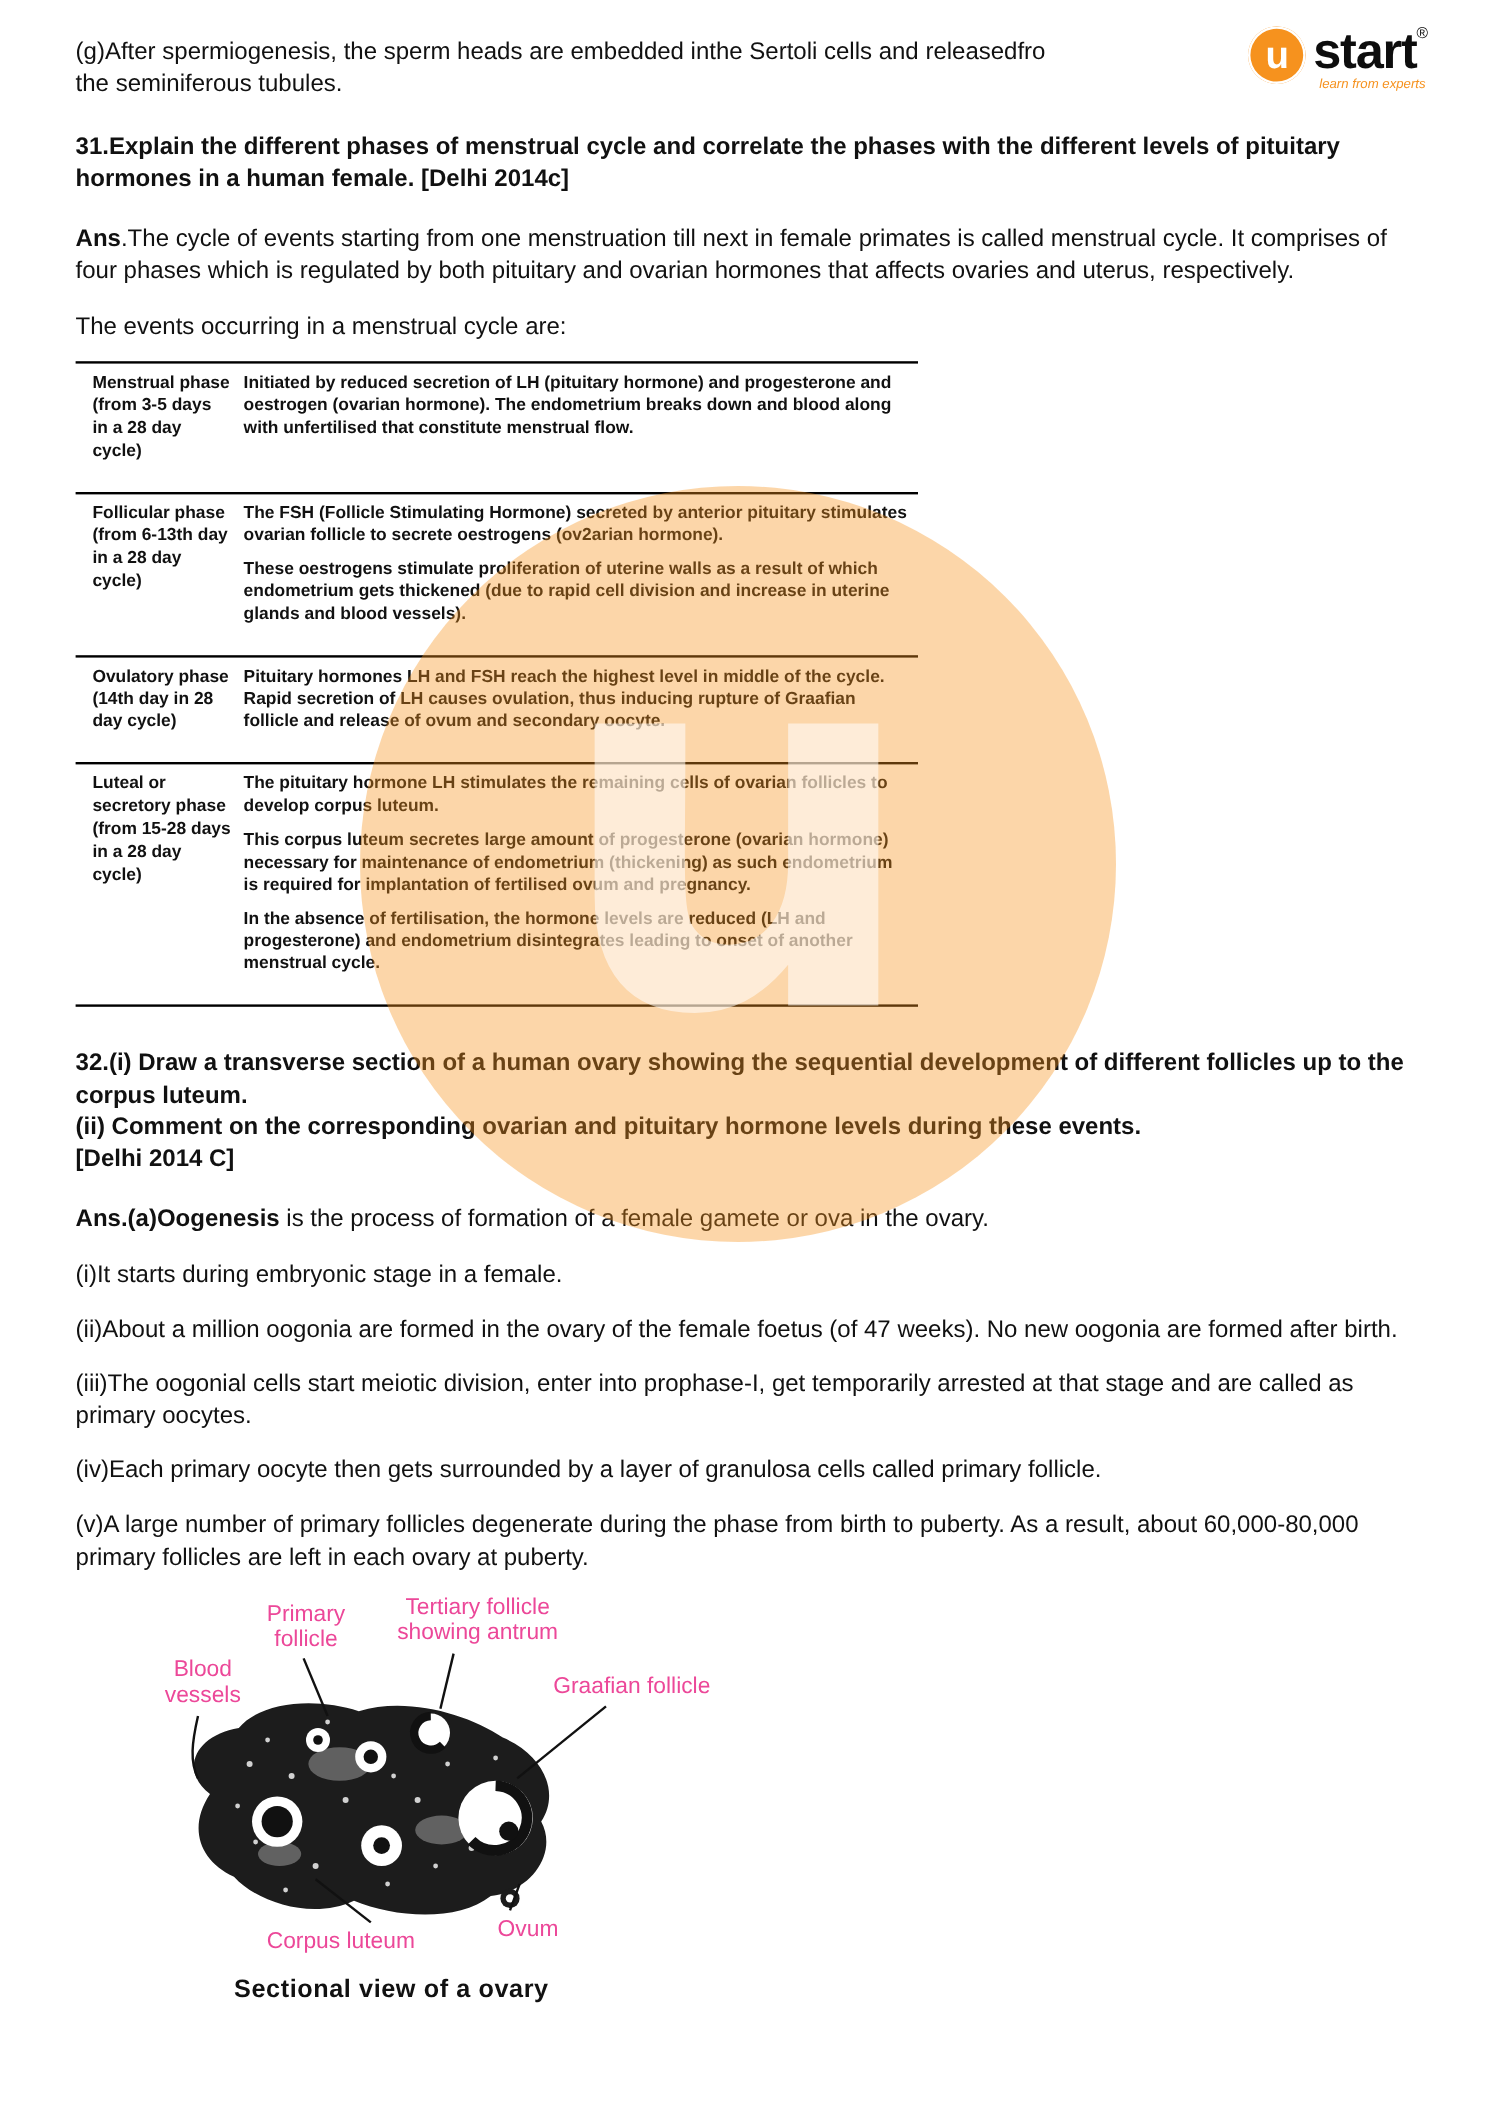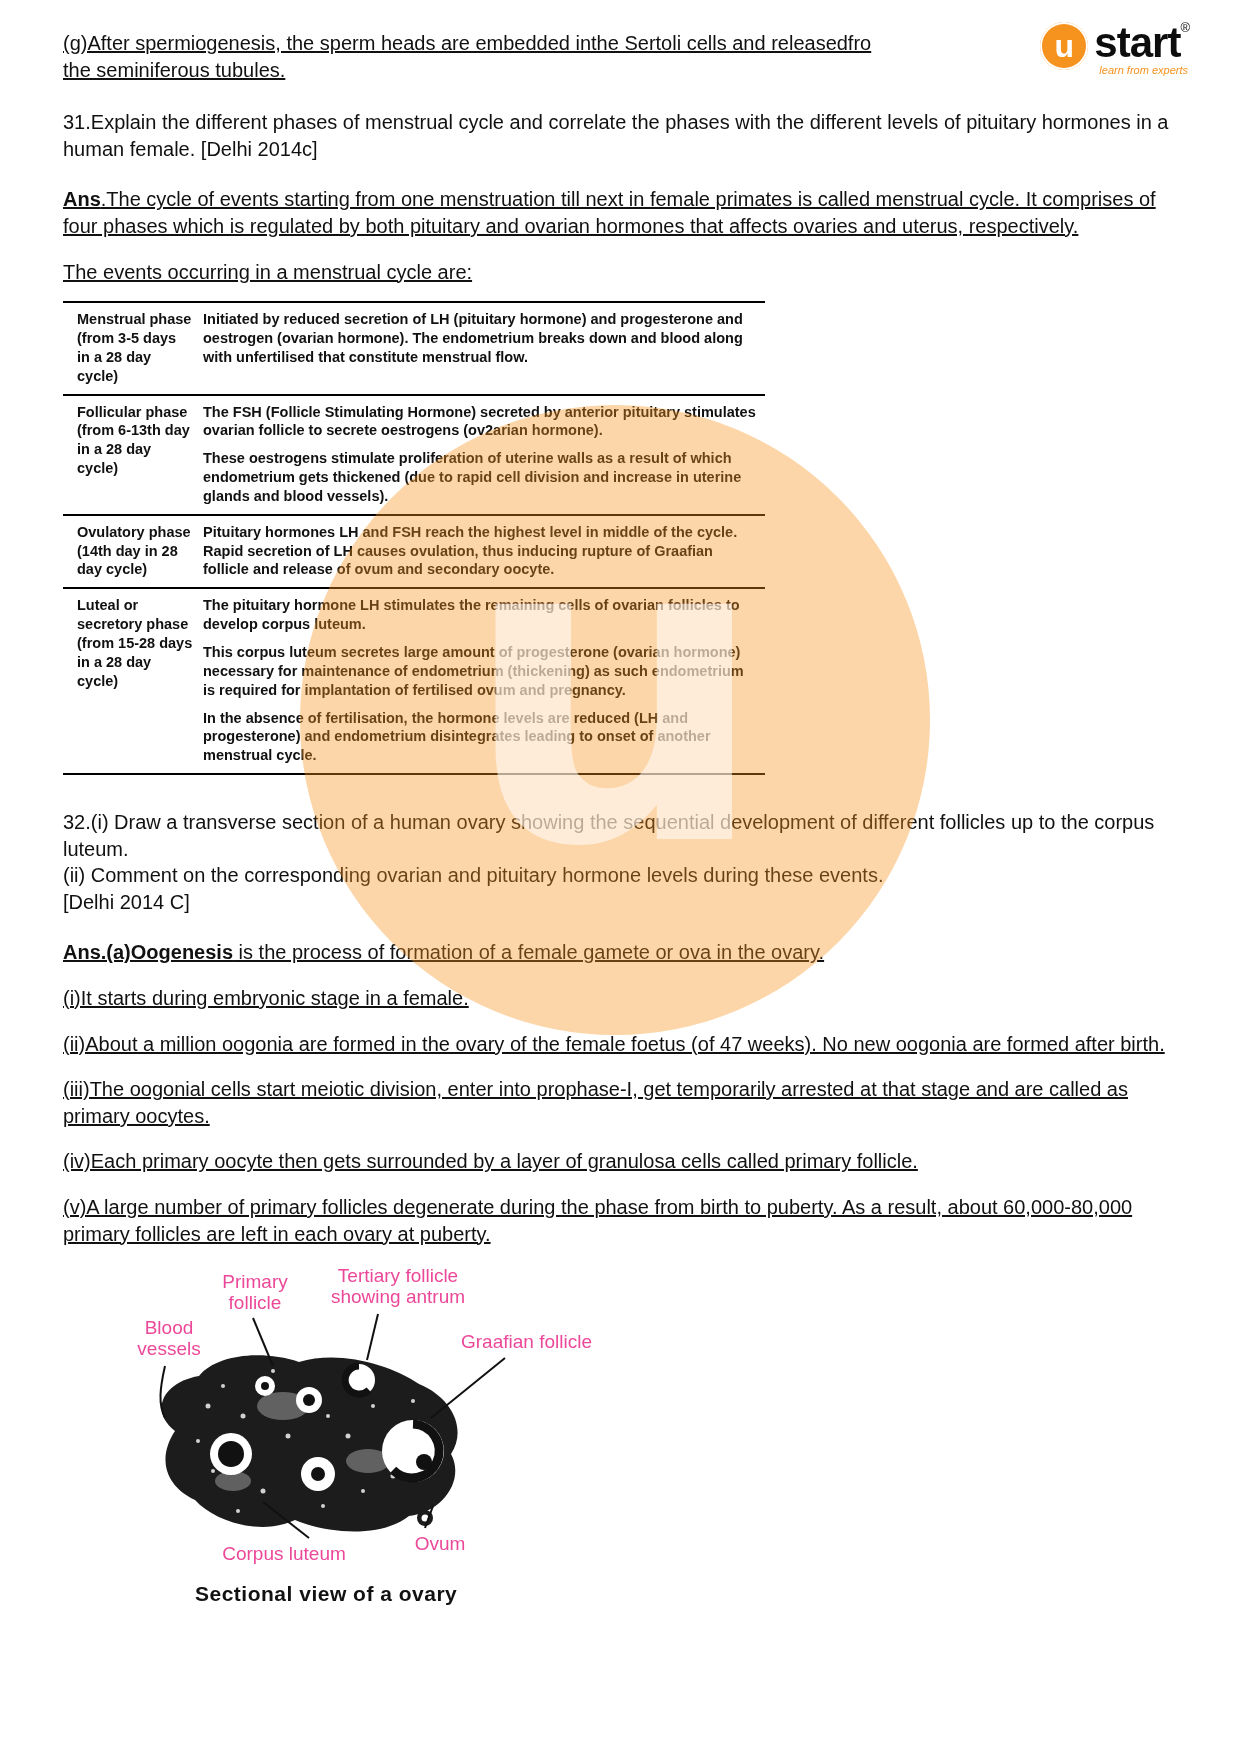--- a/index.html
+++ b/index.html
@@ -37,35 +37,35 @@
   }
   .logo-wordwrap{position:relative;}
   .logo-word{font-size:42px;font-weight:bold;letter-spacing:-1px;color:#0d0d0d;line-height:1;}
   .logo-reg{font-size:13px;vertical-align:top;position:relative;top:-2px;color:#0d0d0d;}
   .logo-tagline{
     position:absolute;right:2px;top:42px;
     font-size:11px;font-style:italic;color:#F6921E;white-space:nowrap;
   }
   
   .content{position:absolute;left:63px;top:30px;width:1122px;z-index:1;}
-  .para{font-size:20px;line-height:1.33;margin:0 0 19px 0;text-decoration:underline;}
+  .para{font-size:20px;line-height:1.33;margin:0 0 19px 0;}
   .para.tight{margin-bottom:16px;}
   .b{font-weight:bold;}
-  .q-heading{font-size:20px;line-height:1.33;font-weight:normal;margin:26px 0 24px 0;}
+  .q-heading{font-size:20px;line-height:1.33;font-weight:bold;margin:26px 0 24px 0;}
   .q-heading div{margin:0;}
   .top-para{width:880px;}
   
   .phase-table{
     width:702px;margin:6px 0 34px 0;
     border-top:2px solid #000;
   }
   .trow{
     display:grid;grid-template-columns:140px 1fr;
     border-bottom:2px solid #000;
-    padding:7px 0 8px 0;
+    padding:7px 0 24px 0;
   }
   .tphase{
     font-size:14.5px;font-weight:bold;line-height:1.3;
     padding:0 10px 0 14px;
   }
   .tdesc{font-size:14.5px;line-height:1.3;padding-right:6px;}
   .tdesc p{margin:0 0 9px 0;font-weight:600;}
   .tdesc p:last-child{margin-bottom:0;}
   
   .diagram{position:relative;width:580px;height:380px;margin:10px 0 0 50px;}

